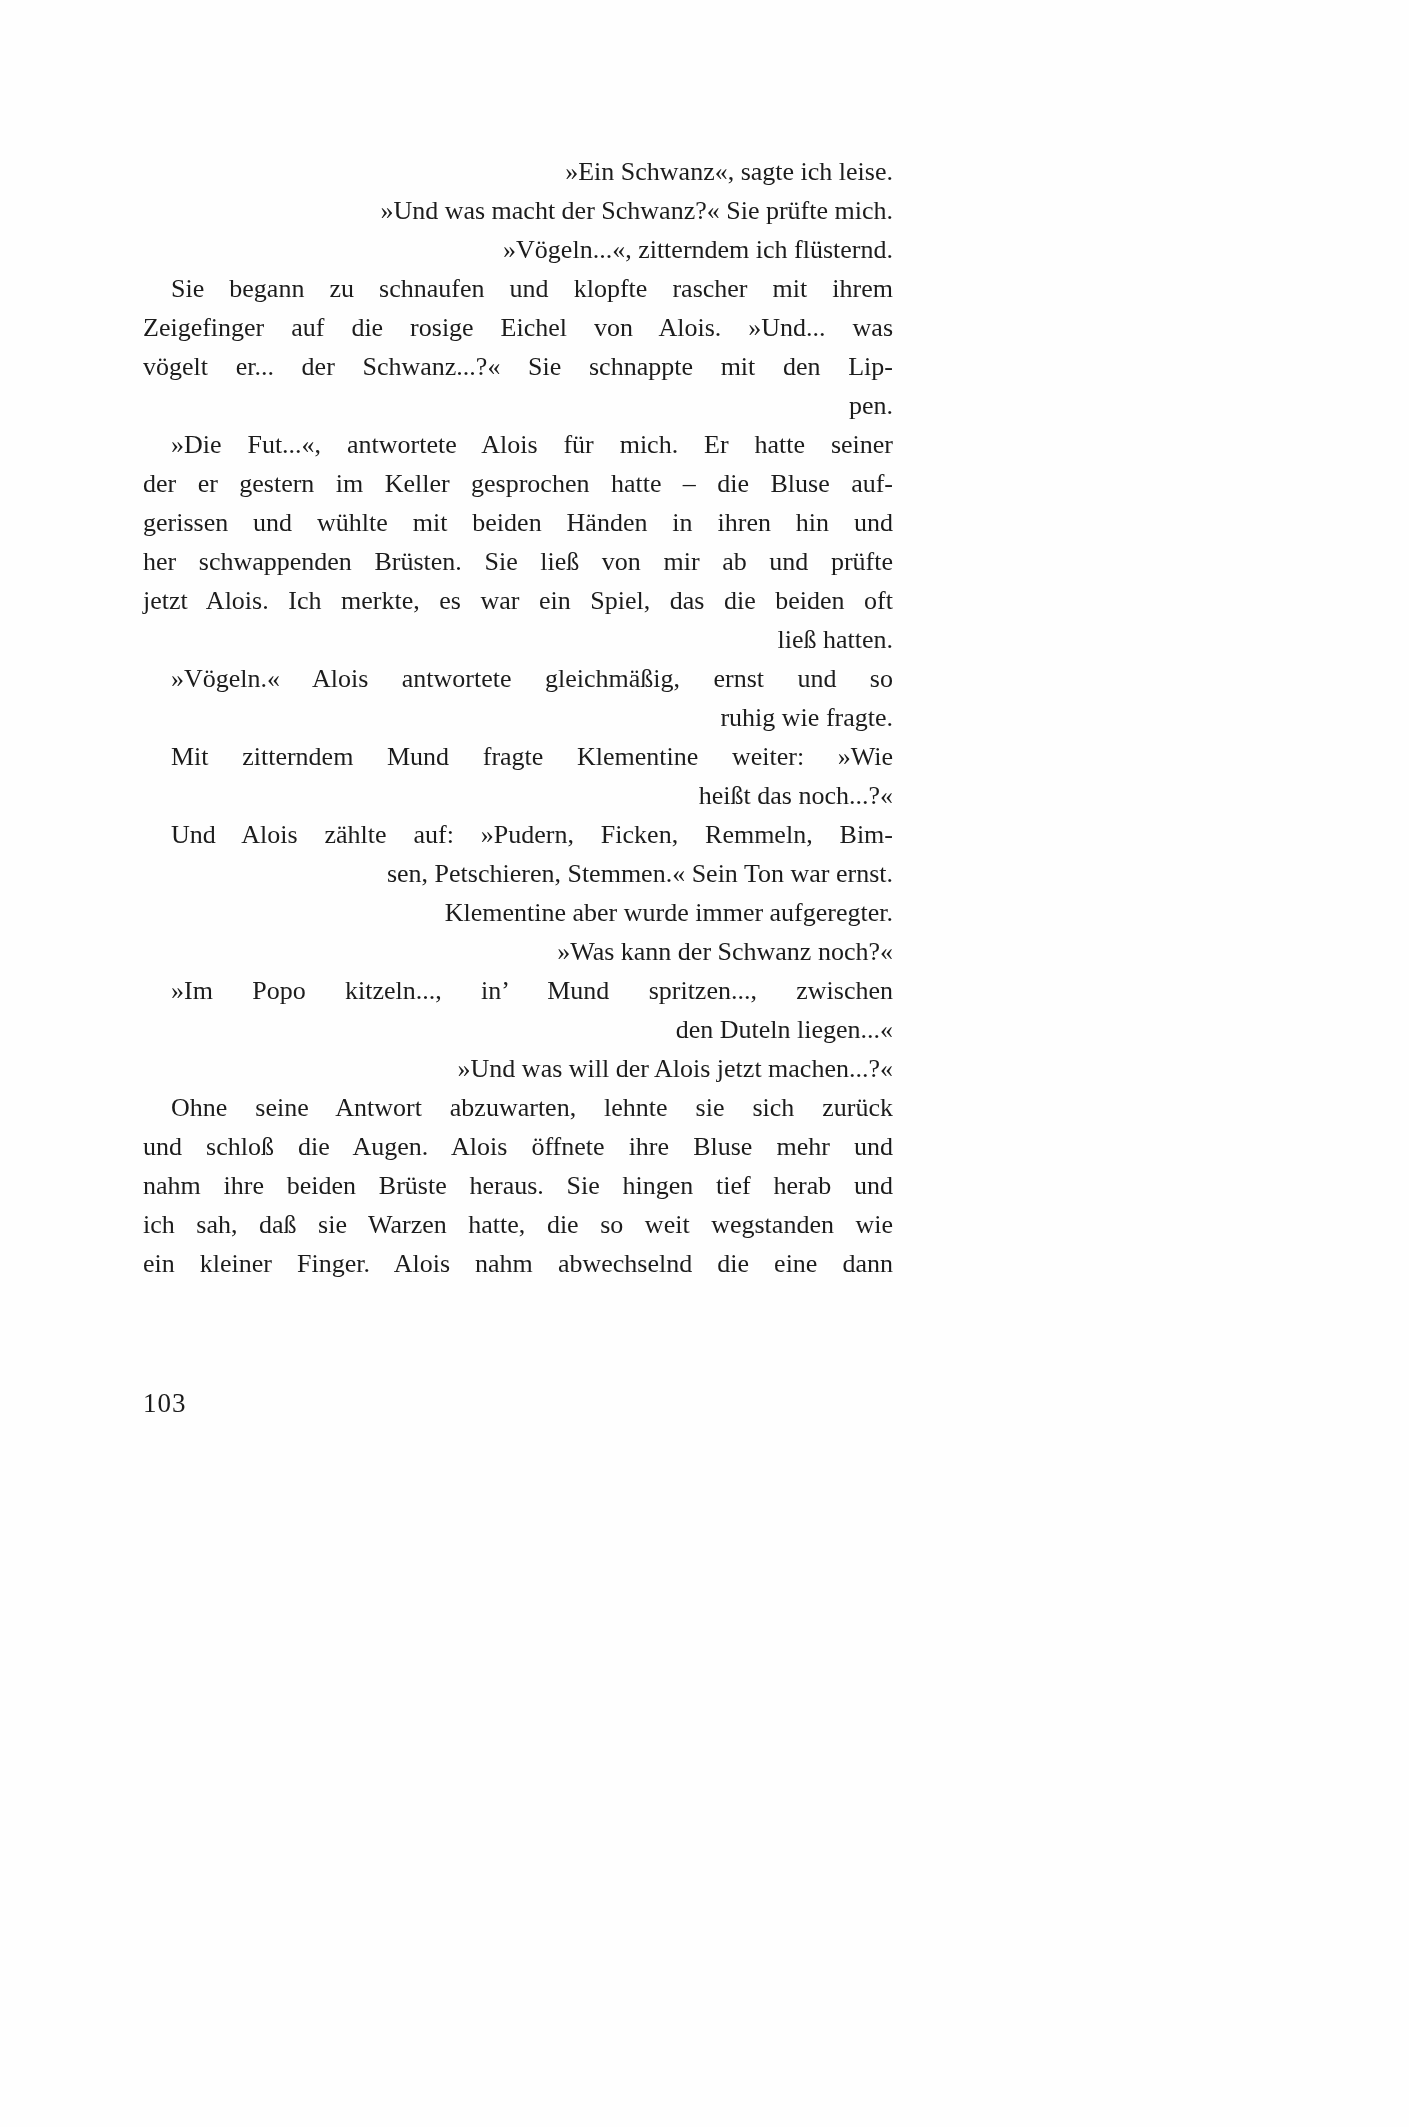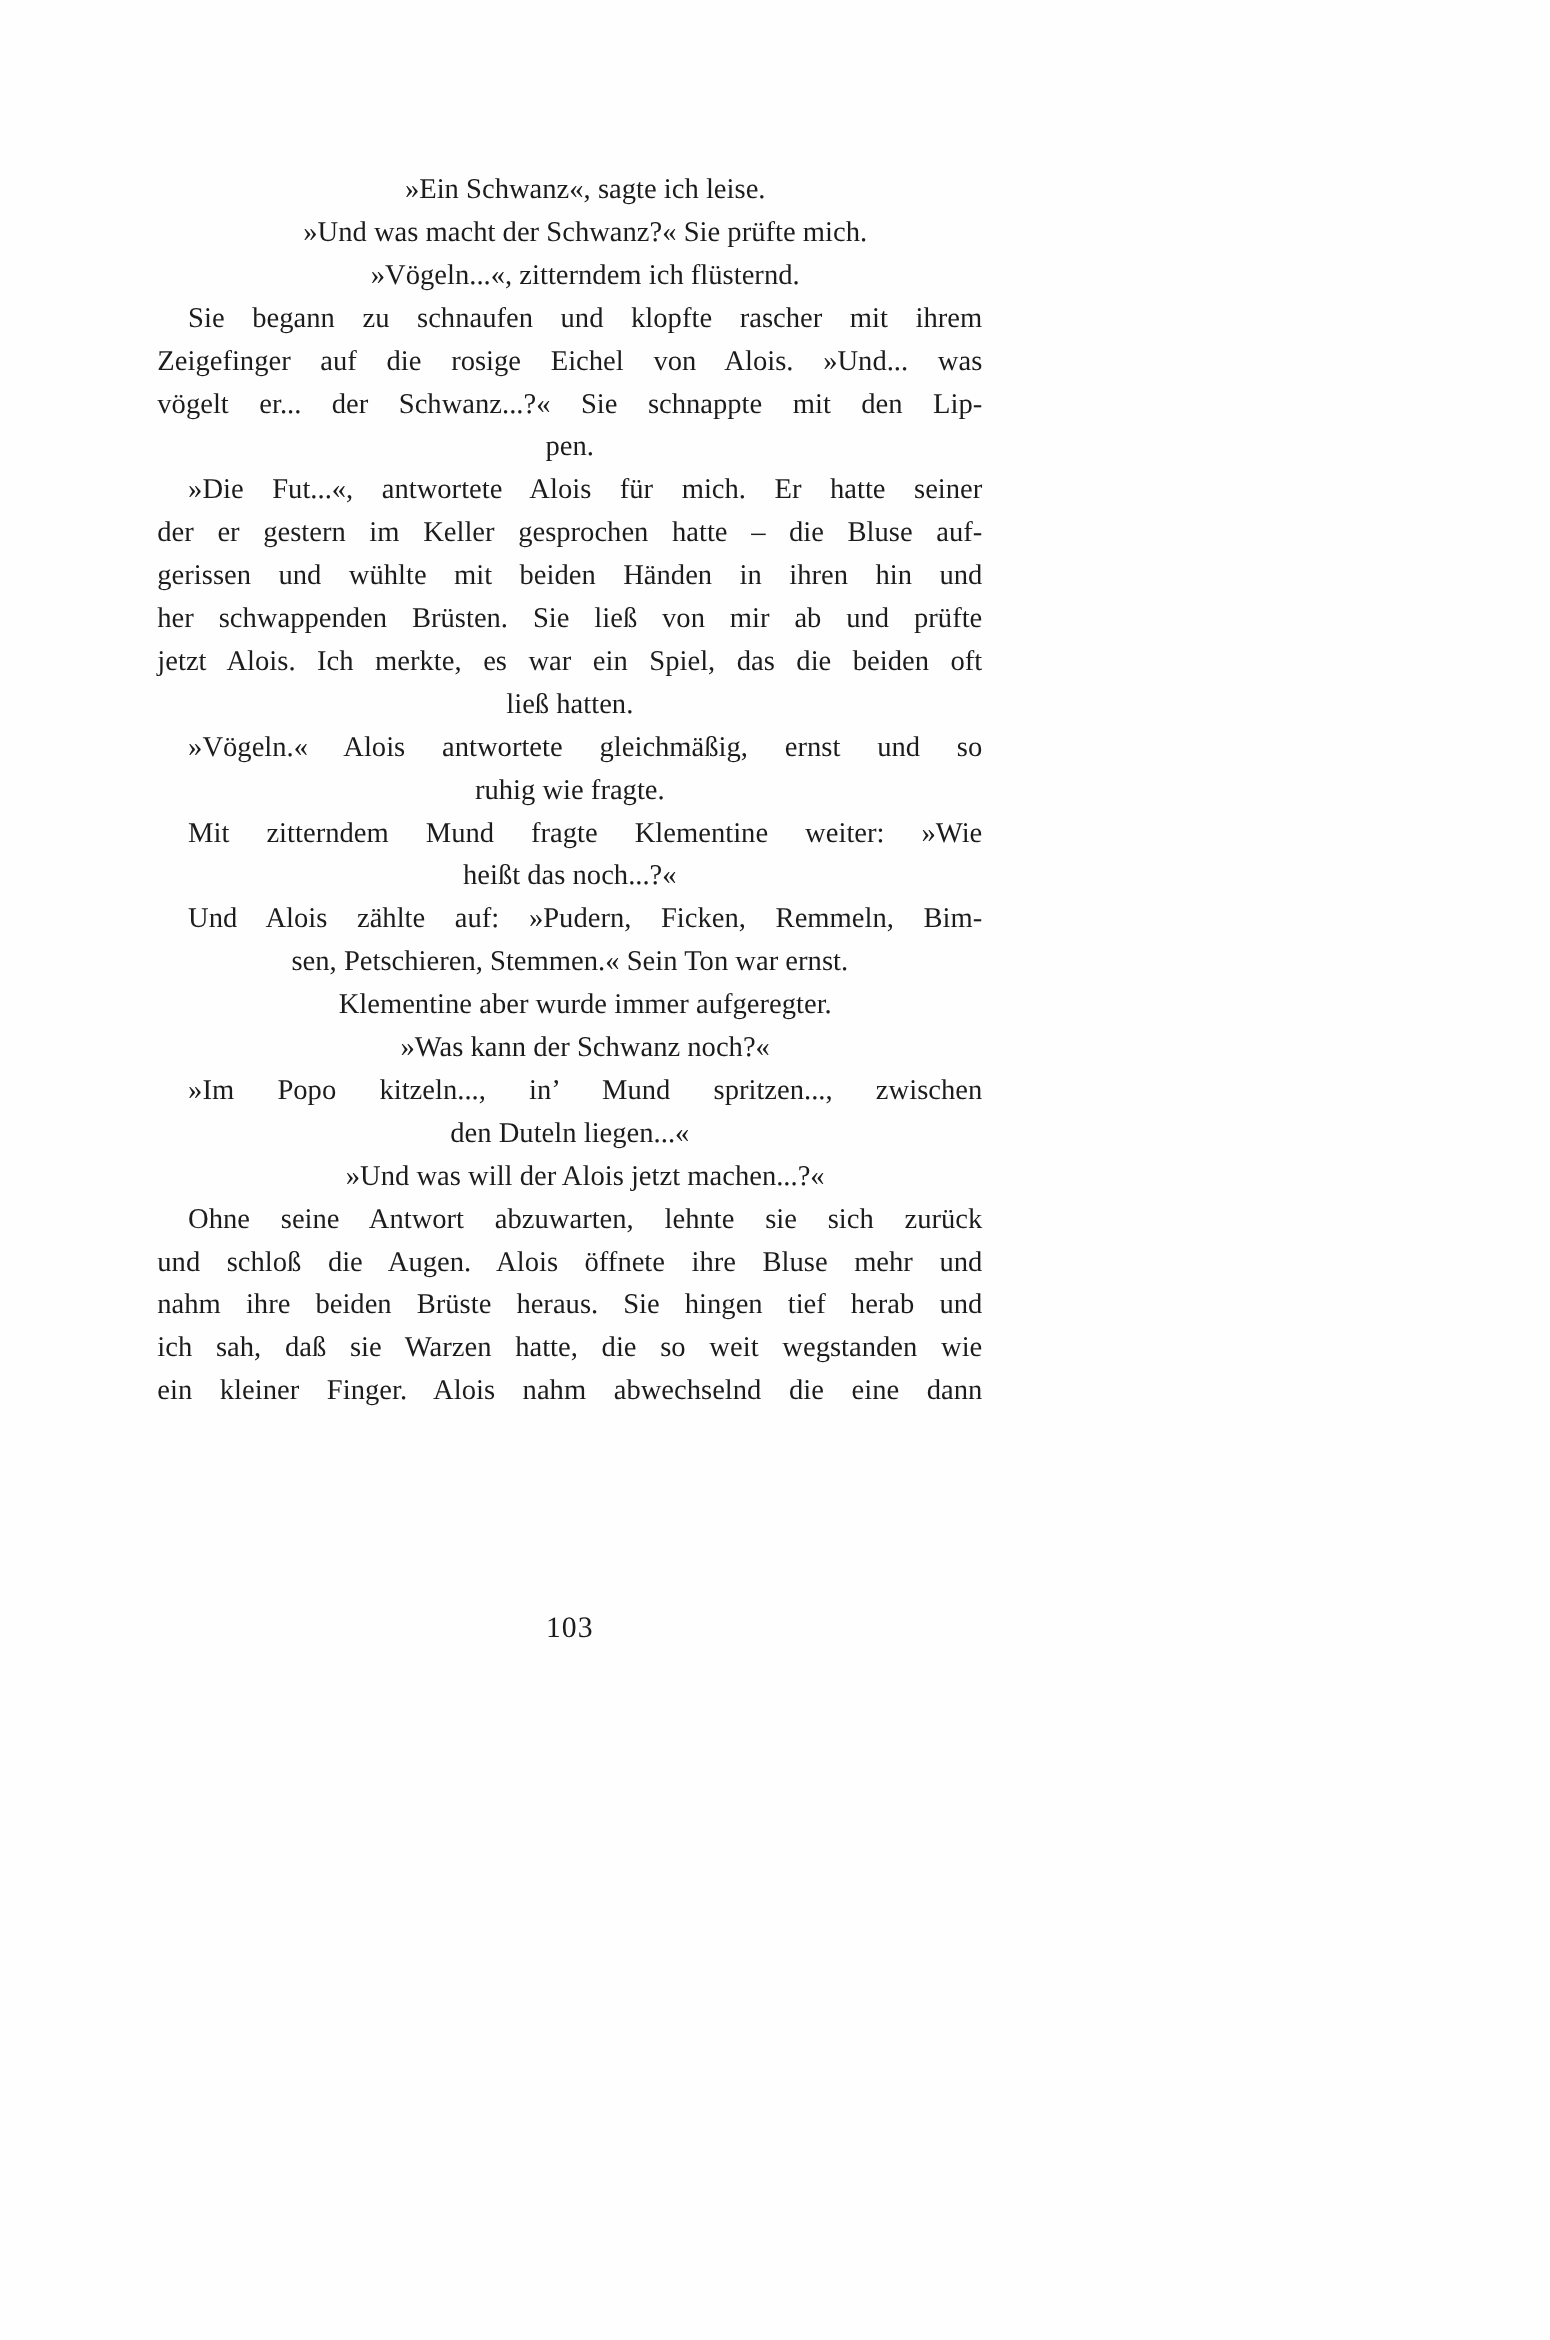--- a/index.html
+++ b/index.html
@@ -25,35 +25,35 @@
     top: 152px;
     width: 750px;
     font-size: 26px;
     line-height: 39px;
   }
   .paragraph {
     margin: 0;
   }
   .line {
     min-height: 39px;
-    text-align: center;
+    text-align: right;
   }
   .line.first {
     padding-left: 28px;
   }
   .line.just {
     text-align: justify;
     text-align-last: justify;
   }
   .page-number {
     position: absolute;
     left: 143px;
-    top: 1464px;
+    top: 1388px;
     width: 750px;
-    text-align: center;
+    text-align: left;
     font-size: 27px;
     letter-spacing: 1px;
   }
 </style>
 </head>
 <body>
 
 <div class="page">
   <div class="text-block">
       <div class="paragraph">

